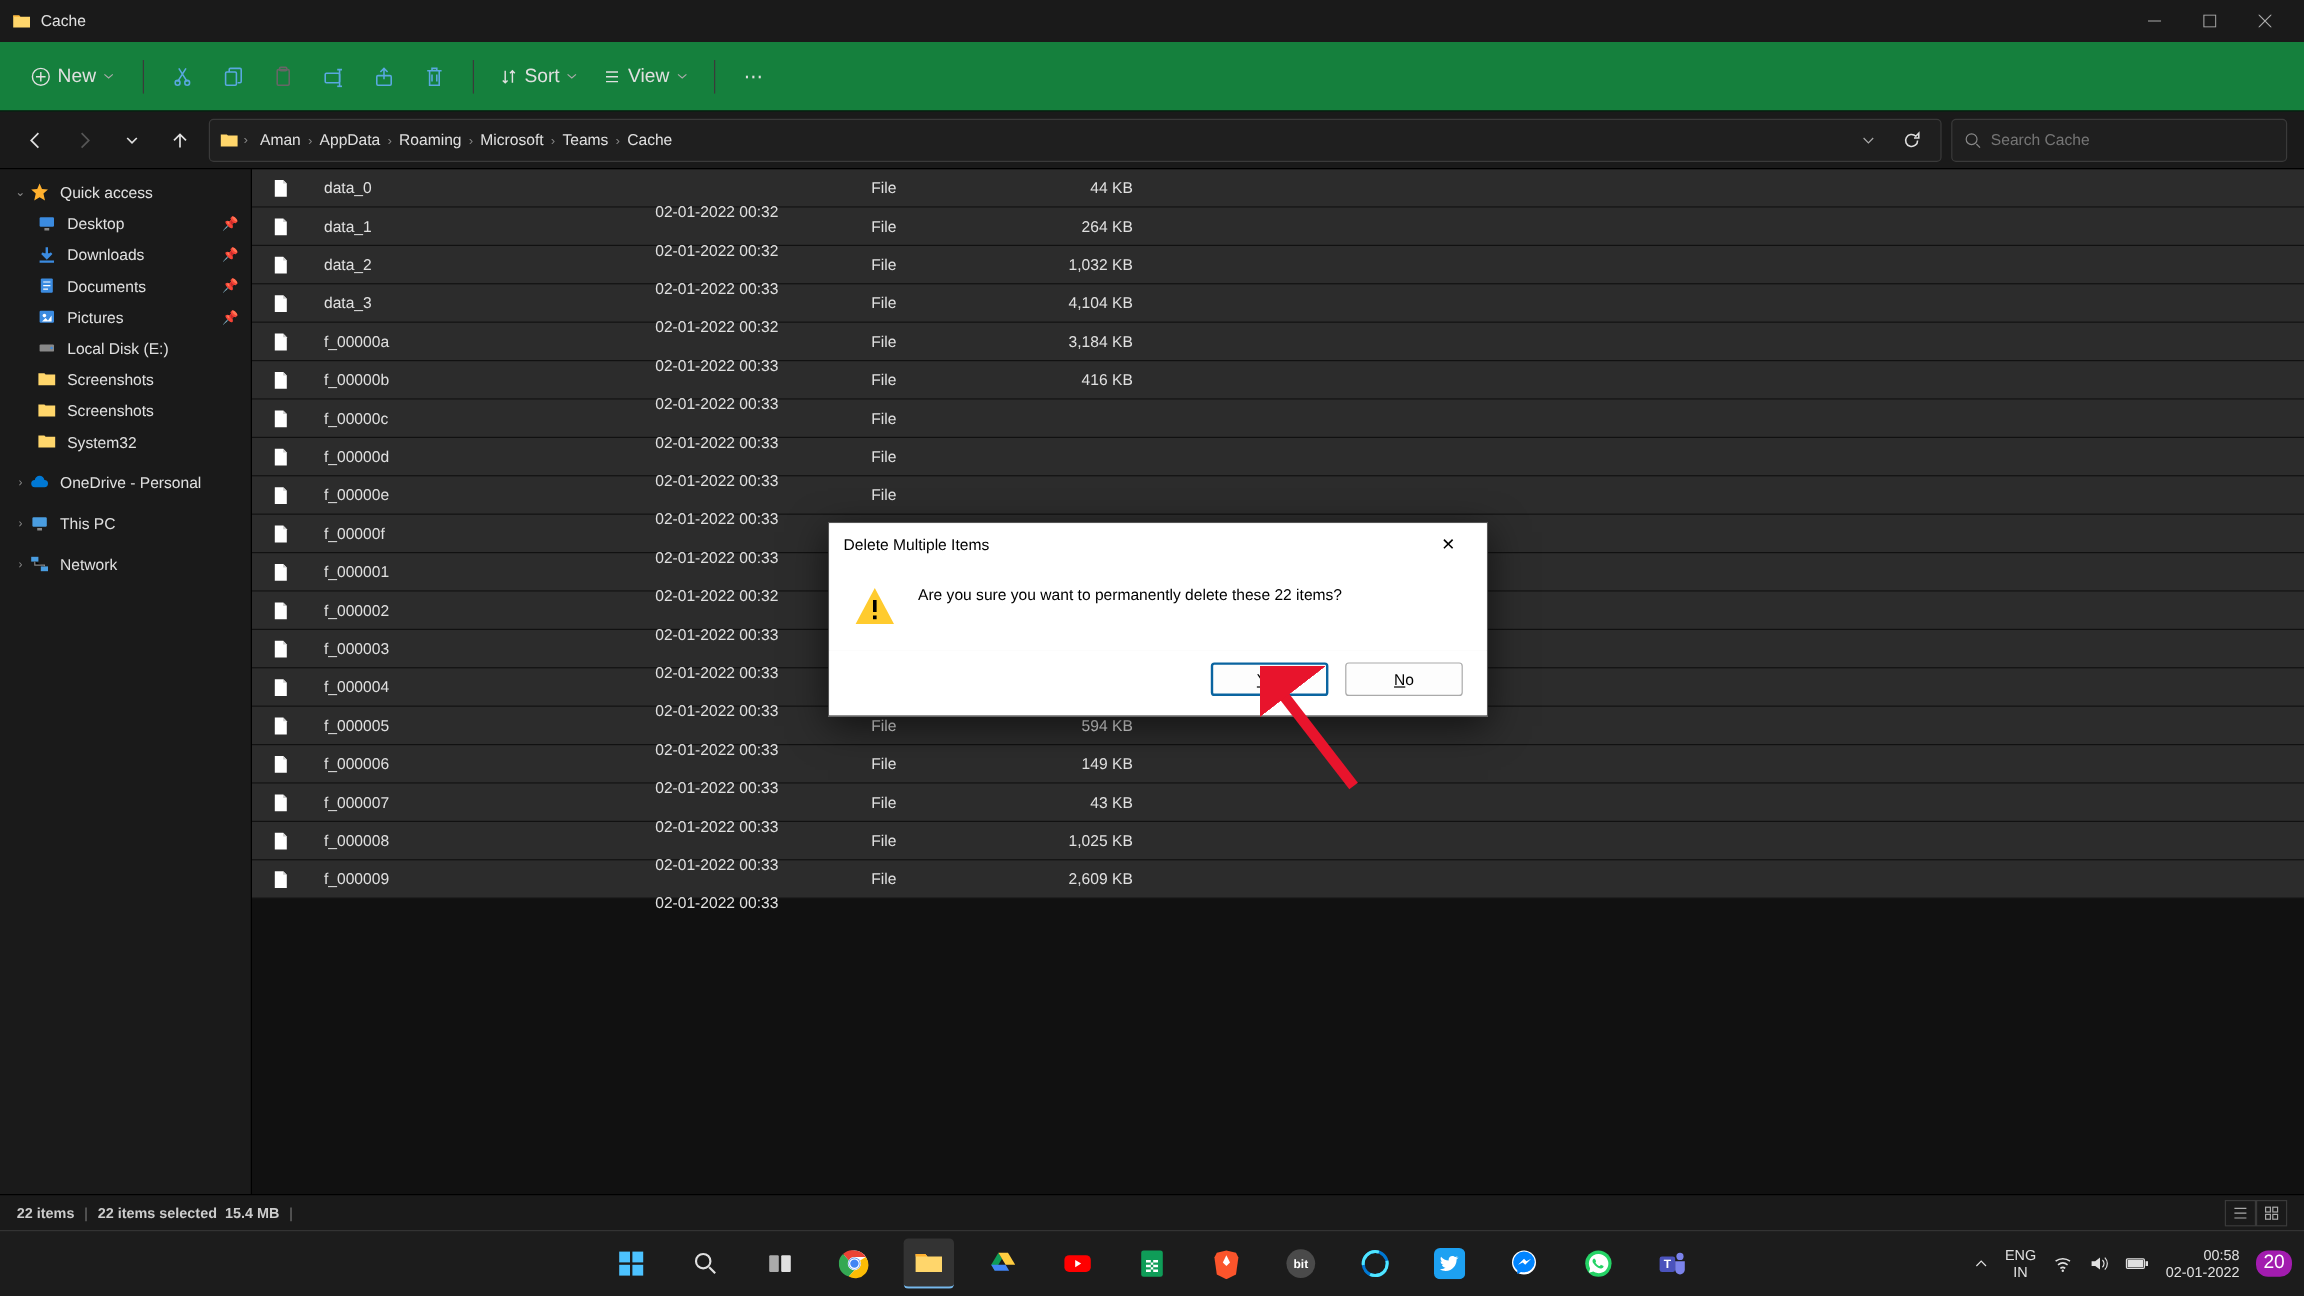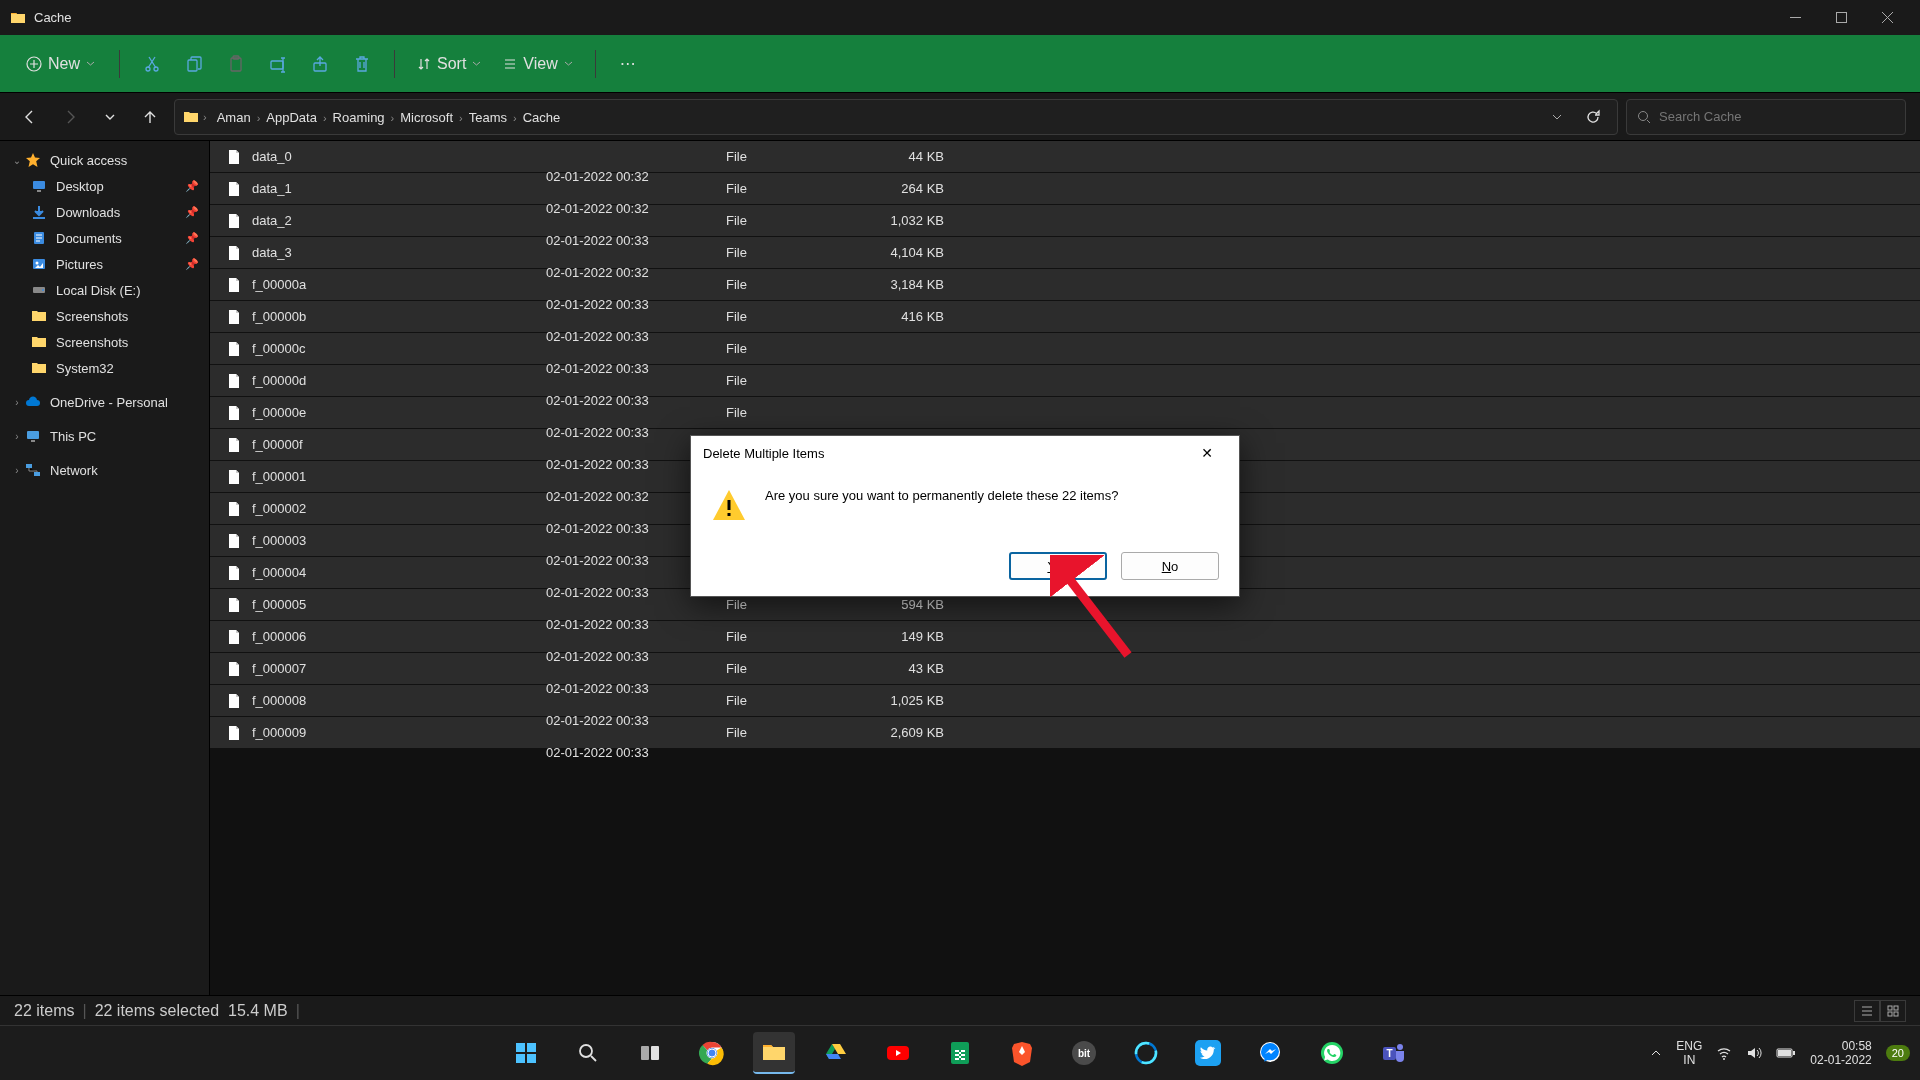--- a/index.html
+++ b/index.html
@@ -44,28 +44,28 @@
 .filelist { flex: 1; background: #111; overflow-y: auto; position: relative; }
 .filehead { display: flex; height: 32px; align-items: center; border-bottom: 1px solid #2a2a2a; font-size: 13px; color: #ccc; position: sticky; top: 0; background: #111; }
 .fh-col { padding: 0 16px; border-right: 1px solid #2a2a2a; height: 100%; display: flex; align-items: center; cursor: pointer; }
 .fh-name { width: 320px; }
 .fh-date { width: 180px; }
 .fh-type { width: 150px; }
 .fh-size { width: 100px; justify-content: flex-start; }
 .sort-ind { margin-left: auto; color: #888; font-size: 9px; }
 
 .filerow { display: flex; height: 32px; align-items: center; font-size: 13px; color: #e0e0e0; background: #2c2c2c; border-bottom: 1px solid #111; cursor: pointer; }
-.fr-name { width: 320px; padding: 0 16px; display: flex; align-items: center; gap: 10px; }
+.fr-name { width: 320px; padding: 0 16px; display: flex; align-items: center; gap: 28px; }
 .fr-date { width: 180px; padding: 0 16px; margin-top: 40px; }
 .fr-type { width: 150px; padding: 0 16px; }
 .fr-size { width: 100px; padding: 0 16px; text-align: right; }
 .file-ico { width: 16px; height: 16px; }
 
 
-.statusbar { height: 30px; background: #1a1a1a; display: flex; align-items: center; padding: 0 14px; font-size: 16px; color: #ccc; border-top: 1px solid #000; }
+.statusbar { height: 30px; background: #1a1a1a; display: flex; align-items: center; padding: 0 14px; font-size: 12px; color: #ccc; border-top: 1px solid #000; font-weight: bold; }
 .status-sep { margin: 0 8px; color: #555; }
 .view-toggle { margin-left: auto; display: flex; }
 .vt-btn { width: 26px; height: 22px; border: 1px solid #3a3a3a; display: flex; align-items: center; justify-content: center; cursor: pointer; color: #aaa; }
 
 
 .dialog { position: absolute; left: 690px; top: 435px; width: 550px; background: #f3f3f3; color: #000; box-shadow: 0 8px 30px rgba(0,0,0,0.6); border: 1px solid #555; }
 .dlg-titlebar { height: 34px; display: flex; align-items: center; padding: 0 12px; background: #fff; }
 .dlg-title { font-size: 13px; flex: 1; }
 .dlg-close { width: 40px; height: 34px; display: flex; align-items: center; justify-content: center; cursor: pointer; font-size: 14px; }
 .dlg-body { padding: 18px 20px; display: flex; gap: 18px; align-items: flex-start; background: #fff; }
@@ -81,21 +81,21 @@
 
 
 .taskbar { position: absolute; bottom: 0; left: 0; right: 0; height: 55px; background: #1c1c1c; display: flex; align-items: center; border-top: 1px solid #333; }
 .tb-center { position: absolute; left: 50%; transform: translateX(-50%); display: flex; gap: 20px; }
 .task-icon { width: 42px; height: 42px; display: flex; align-items: center; justify-content: center; cursor: pointer; border-radius: 4px; }
 .task-icon.active { background: #333; border-bottom: 2px solid #76b9ed; }
 .tray { position: absolute; right: 10px; display: flex; align-items: center; gap: 14px; color: #e0e0e0; font-size: 12px; }
 .tray-lang { text-align: center; line-height: 1.2; }
 .tray-time { text-align: right; line-height: 1.2; }
 .tray-ico { cursor: pointer; }
-.notif-badge { background: #4d7c0f; color: #fff; border-radius: 10px; padding: 2px 6px; font-size: 11px; }
+.notif-badge { background: #a21caf; color: #fff; border-radius: 10px; padding: 2px 6px; font-size: 16px; }
 
 svg { display: block; }
 </style>
 </head>
 <body>
 
 <div class="titlebar">
   <svg class="folder-ico" viewBox="0 0 16 16">
       <path fill="#ffd66b" d="M1 3h5l1 1h8v9H1z"></path>
       <path fill="#ffb02e" d="M1 3h5l1 1H1z"></path>

